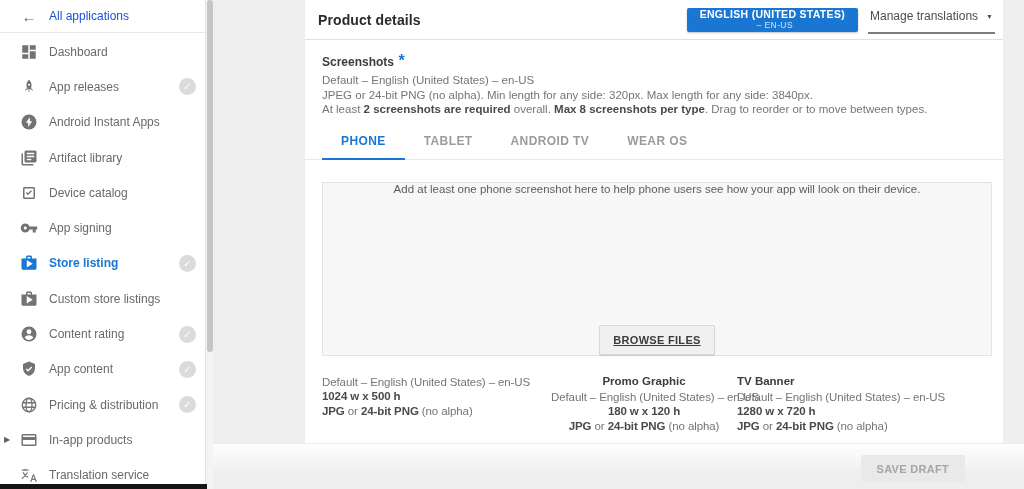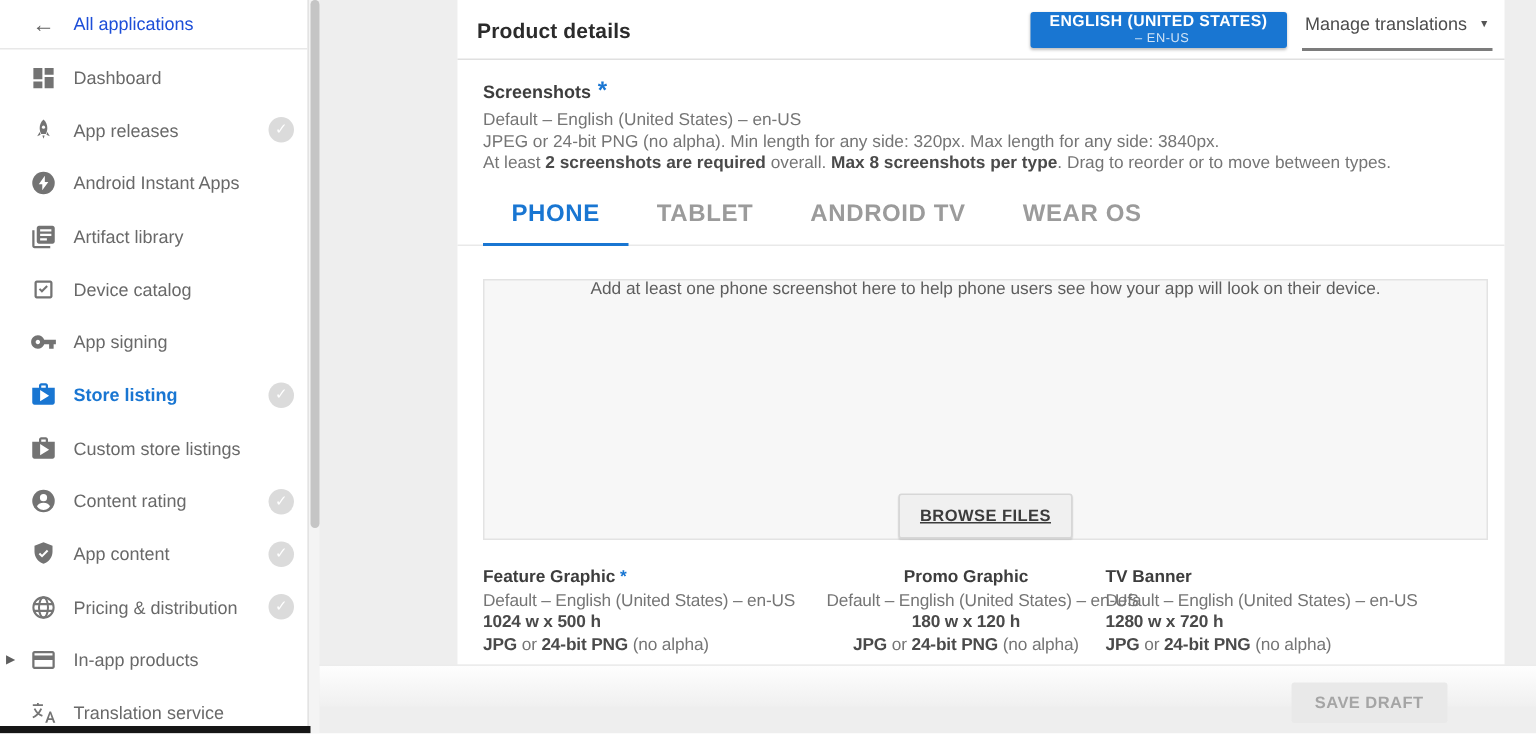--- a/index.html
+++ b/index.html
@@ -45,21 +45,21 @@
 
   .body-pad { padding:12px 11px 0 17px; }
   .ss-title { font-size:12px; font-weight:bold; color:#3d3d3d; }
   .star { color:#1976d2; font-weight:bold; }
   .ss-line { font-size:11.5px; color:#757575; line-height:14.5px; }
   .ss-line b { color:#4a4a4a; }
   .ss-title-row { margin-bottom:3px; }
 
   
   .tabs { margin-top:17px; padding-left:17px; display:flex; border-bottom:1px solid #e9e9e9; }
-  .tab { padding:0 19px 10px 19px; font-size:16px; font-weight:bold; letter-spacing:.4px; color:#9b9b9b;
+  .tab { padding:0 19px 10px 19px; font-size:12px; font-weight:bold; letter-spacing:.4px; color:#9b9b9b;
          cursor:pointer; margin-bottom:-1px; }
   .tab.active { color:#1976d2; border-bottom:2px solid #1976d2; }
 
   
   .dropzone { margin:22px 11px 0 17px; height:174px; background:#f7f7f7; border:1px solid #e3e3e3;
               display:flex; flex-direction:column; align-items:center; justify-content:space-between; }
   .dz-hint { font-size:11.5px; color:#5d5d5d; margin-bottom:22px; }
   .browse-btn { padding:8px 13px; background:#f0f0f0; border:1px solid #d7d7d7; border-radius:2px;
                 font-family:inherit; font-size:11px; font-weight:bold; color:#3c3c3c; letter-spacing:.3px;
                 box-shadow:0 1px 1px rgba(0,0,0,.12); cursor:pointer;text-decoration:underline; }
@@ -269,21 +269,20 @@
       <div class="tab">WEAR OS</div>
     </nav>
 
     <div class="dropzone">
       <p class="dz-hint">Add at least one phone screenshot here to help phone users see how your app will look on their device.</p>
       <button class="browse-btn">BROWSE FILES</button>
     </div>
 
     <div class="graphics">
       <div class="gcol c1">
-        <div class="gtitle"><span>Feature Graphic</span> <span class="star">*</span></div>
         <div class="gline">Default – English (United States) – en-US</div>
         <div class="gline bold">1024 w x 500 h</div>
         <div class="gline"><b>JPG</b><span> or </span><b>24-bit PNG</b><span> (no alpha)</span></div>
       </div>
       <div class="gcol c2">
         <div class="gtitle"><span>Promo Graphic</span></div>
         <div class="gline">Default – English (United States) – en-US</div>
         <div class="gline bold">180 w x 120 h</div>
         <div class="gline"><b>JPG</b><span> or </span><b>24-bit PNG</b><span> (no alpha)</span></div>
       </div>

